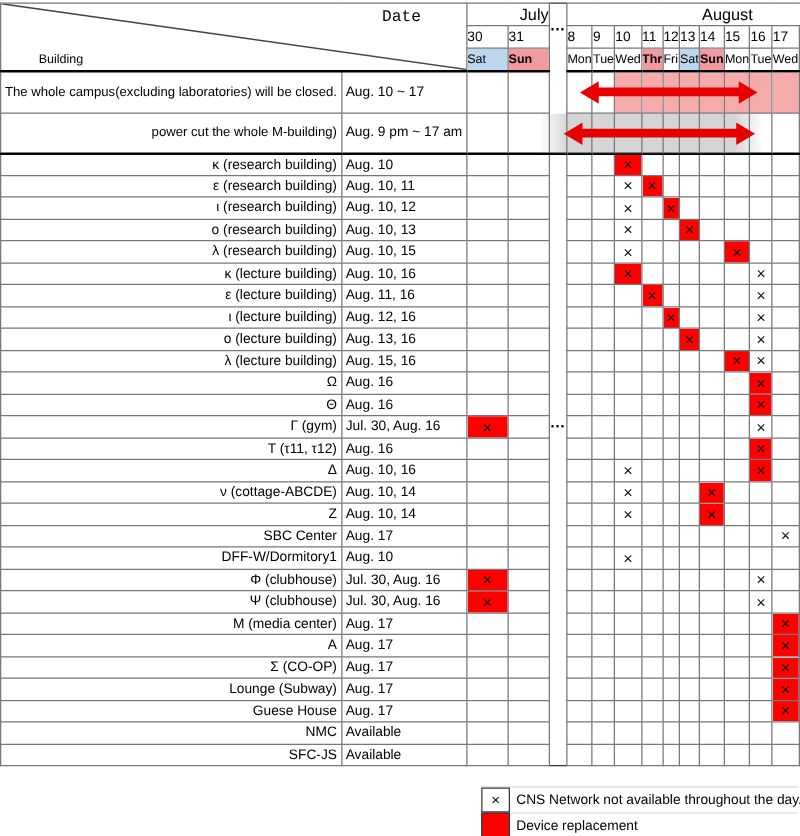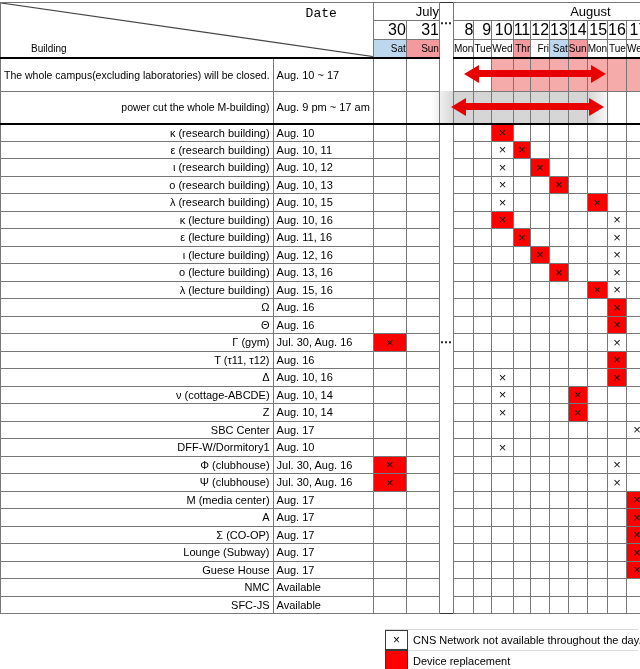--- a/index.html
+++ b/index.html
@@ -9,24 +9,24 @@
   table{border-collapse:collapse;table-layout:fixed;position:absolute;left:0;top:2px;border:1.5px solid #333;}
   td{border:1px solid #777;padding:0;font-size:11px;overflow:hidden;vertical-align:middle;}
 
   
   tr.r-month{height:18px} tr.r-num{height:18px} tr.r-dow{height:18px}
   .corner{position:relative;border-bottom:2px solid #000;}
   .corner svg{position:absolute;left:0;top:0;width:100%;height:100%;}
   .lbl-date{position:absolute;top:3px;right:36px;font-size:13px;font-family:Liberation Mono, monospace;}
   .lbl-bldg{position:absolute;bottom:3px;left:30px;font-size:10px;}
   .mon{text-align:center;font-size:13px;padding-left:42px;}
-  .num{text-align:right;font-size:16px;}
-  .dow{text-align:right;font-size:10px;}
+  .num{text-align:left;font-size:11px;}
+  .dow{text-align:left;font-size:10px;}
   .hl-sat{background:var(--sat_blue,#BDD7EE);}
-  .hl-sun{background:var(--sun_pink,#F29A9E);}
+  .hl-sun{background:var(--sun_pink,#F29A9E);font-weight:bold;}
   .r-dow td{border-bottom:2px solid #000;}
 
   
   td.gap{border:none;background:#fff;text-align:center;}
   .gap-h{vertical-align:top;padding-top:13px;font-weight:bold;font-size:12px;letter-spacing:1px;border-bottom:2px solid #000;}
   .gap-mid{font-weight:bold;font-size:12px;letter-spacing:1px;}
 
   
   tr.sp0{height:34px} tr.sp1{height:32px}
   tr.sp1 td{border-bottom:2px solid #000;margin-top:20px;}

